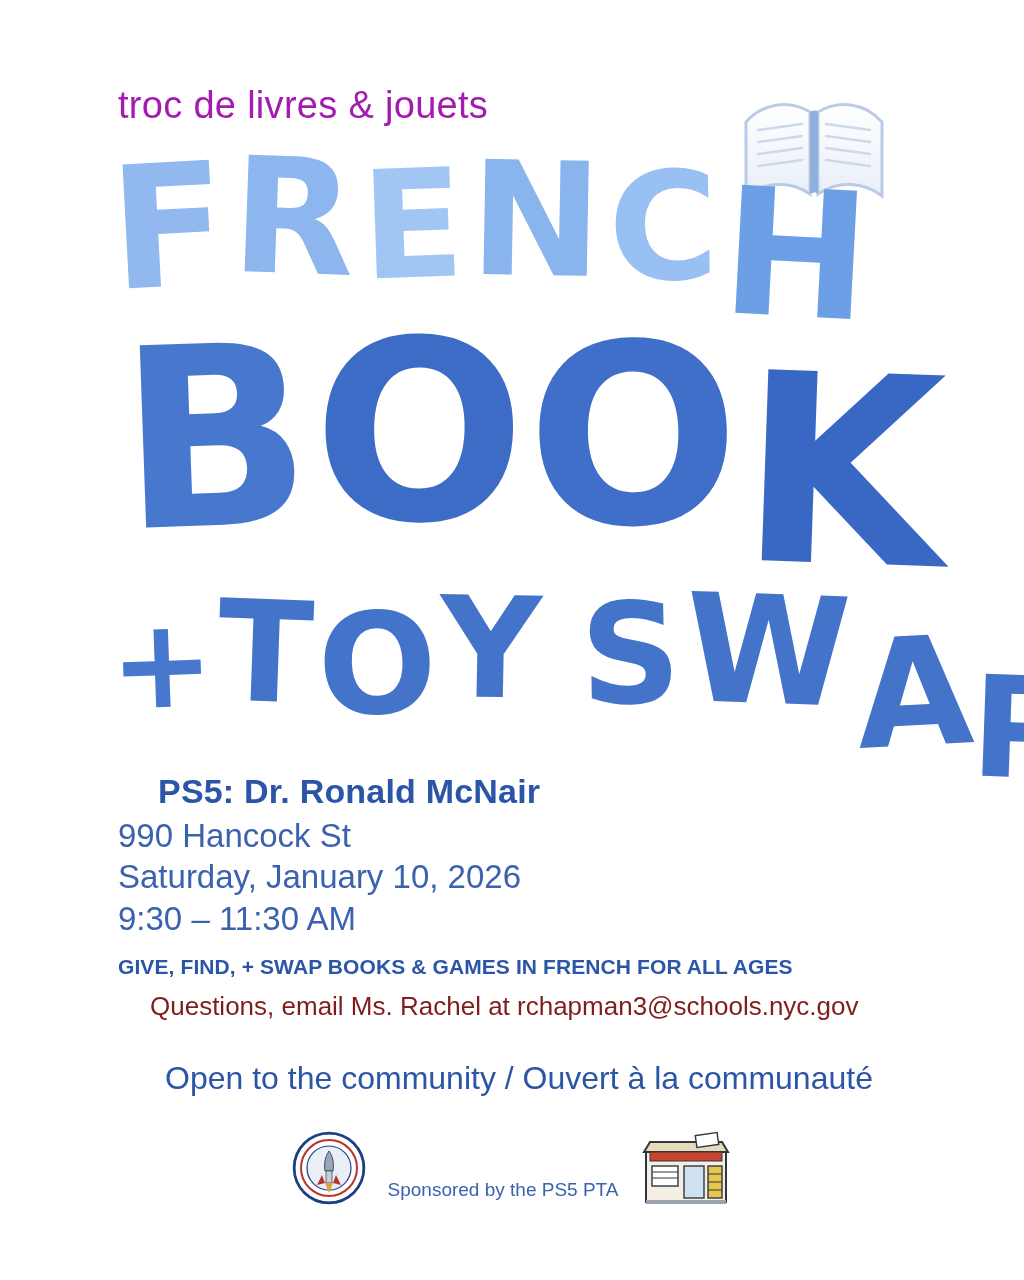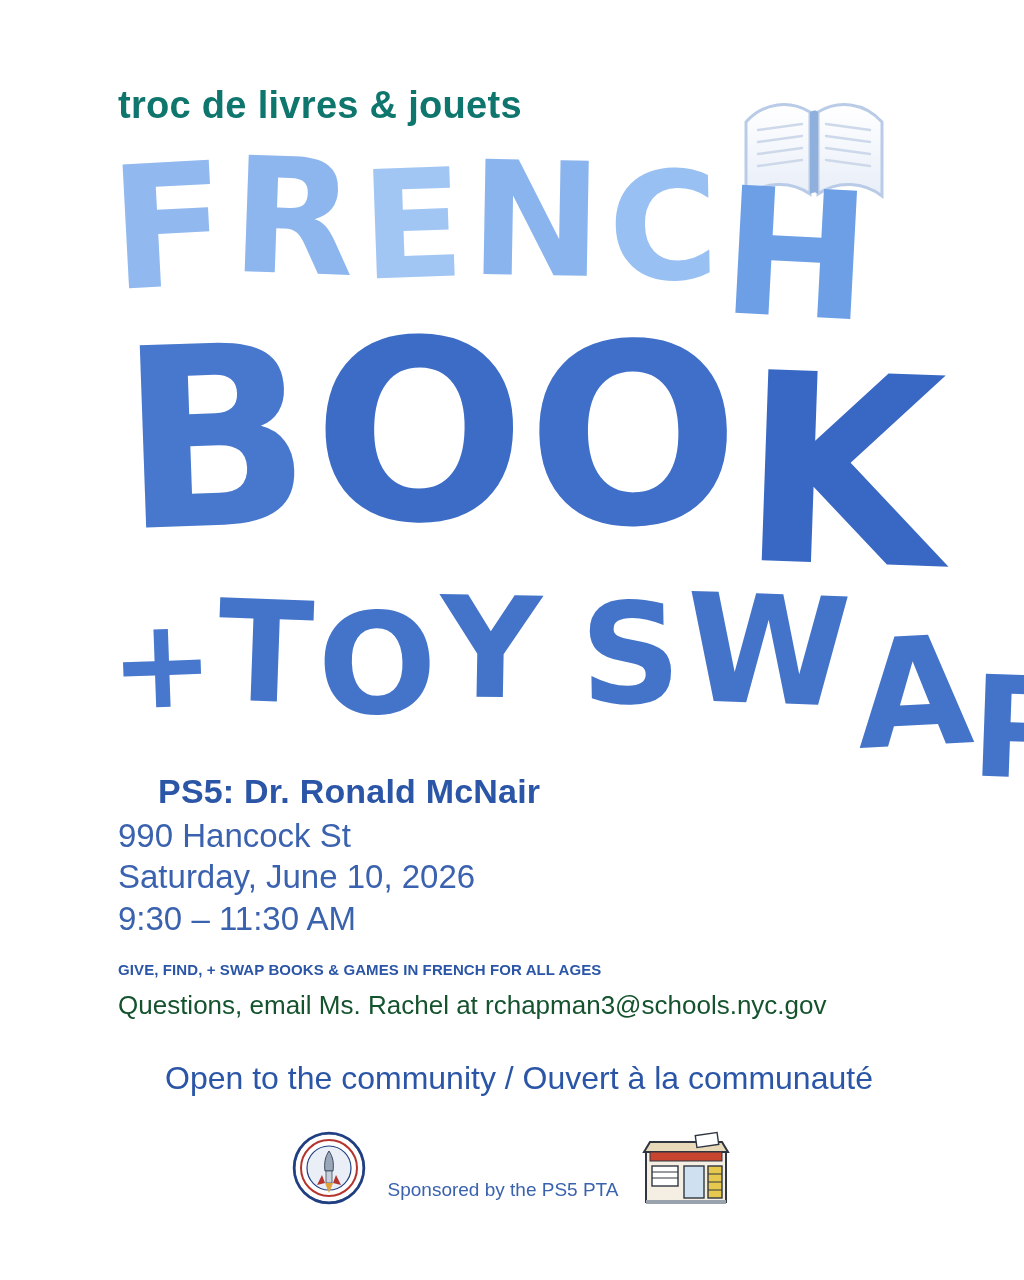--- a/index.html
+++ b/index.html
@@ -21,22 +21,22 @@
     height: 1280px;
     background: #ffffff;
   }
 
   
   .tagline {
     position: absolute;
     left: 118px;
     top: 84px;
     font-size: 38px;
-    font-weight: 700;
-    color: #0f766e;
+    font-weight: 400;
+    color: #a21caf;
     letter-spacing: 0.3px;
   }
 
   
   .title-art {
     position: absolute;
     left: 100px;
     top: 140px;
     width: 824px;
     height: 640px;
@@ -124,31 +124,32 @@
     margin-bottom: 4px;
     margin-left: 40px;
   }
   .addr, .date, .time {
     font-size: 33px;
     font-weight: 400;
     color: #3a62ae;
     line-height: 1.25;
   }
   .blurb {
-    margin-top: 22px;
-    font-size: 15px;
+    margin-top: 16px;
+    font-size: 21px;
     font-weight: 700;
     color: #2b55a6;
     letter-spacing: 0.1px;
   }
   .contact {
     margin-top: 12px;
     font-size: 26px;
     font-weight: 400;
-    color: #14532d;
+    color: #7f1d1d;
+    margin-left: 32px;
   }
   .open-line {
     position: absolute;
     left: 104px;
     top: 1060px;
     width: 830px;
     text-align: center;
     font-size: 32px;
     font-weight: 400;
     color: #2b55a6;
@@ -234,21 +235,21 @@
       <span class="ltr s4">S</span>
       <span class="ltr s5">W</span>
       <span class="ltr s6">A</span>
       <span class="ltr s7">P</span>
     </div>
   </div>
 
   <div class="details">
     <div class="venue">PS5: Dr. Ronald McNair</div>
     <div class="addr">990 Hancock St</div>
-    <div class="date">Saturday, June 10, 2026</div>
+    <div class="date">Saturday, January 10, 2026</div>
     <div class="time">9:30 – 11:30 AM</div>
     <div class="blurb">GIVE, FIND, + SWAP BOOKS &amp; GAMES IN FRENCH FOR ALL AGES</div>
     <div class="contact">Questions, email Ms. Rachel at rchapman3@schools.nyc.gov</div>
   </div>
 
   <div class="open-line">Open to the community / Ouvert à la communauté</div>
 
   <div class="footer">
 
     <div class="logo-school">

